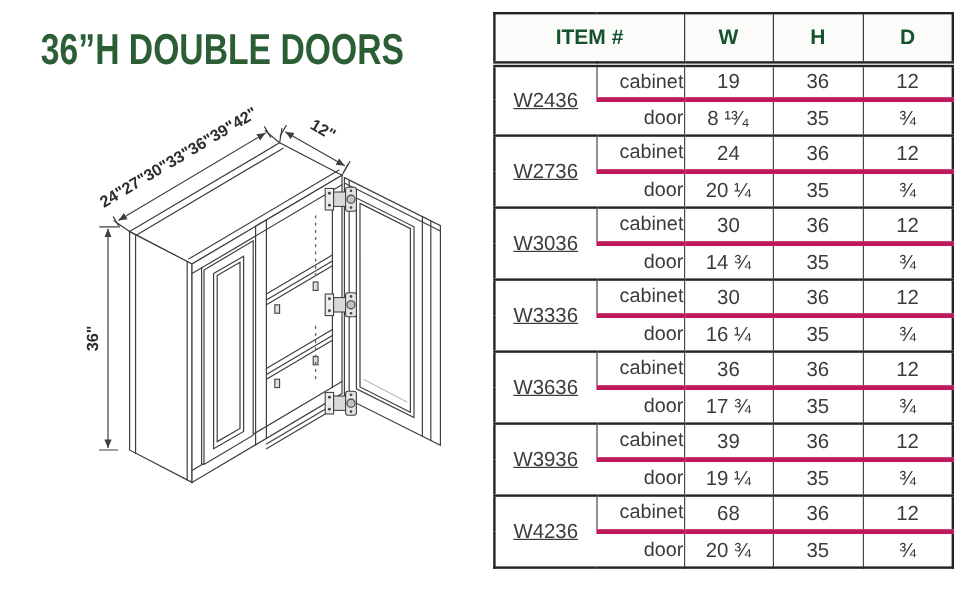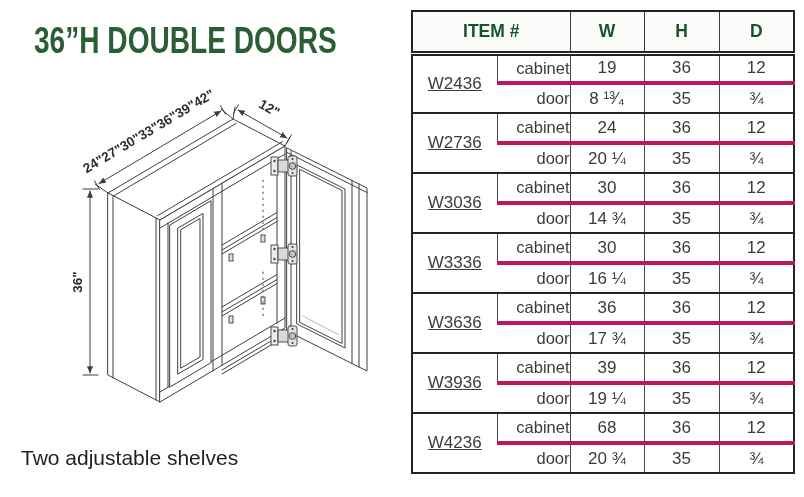--- a/index.html
+++ b/index.html
@@ -180,21 +180,20 @@
       </g>
     </g>
 
     <g stroke="none">
       <text class="dimtext" transform="translate(151,59) rotate(-30.8)" text-anchor="middle">24"27"30"33"36"39"42"</text>
       <text class="dimtext" transform="translate(267,36) rotate(30)" text-anchor="middle">12"</text>
       <text class="dimtext" transform="translate(82,206) rotate(-90)" text-anchor="middle" font-size="14.5">36"</text>
     </g>
   </svg>
 
-  <div id="caption">Two adjustable shelves</div>
 
   <div id="spec-table-wrap">
     <table class="spec">
       <colgroup>
         <col style="width:85px">
           <col style="width:73px">
           <col style="width:74px">
         <col style="width:75px">
           <col style="width:75px">
       </colgroup>

